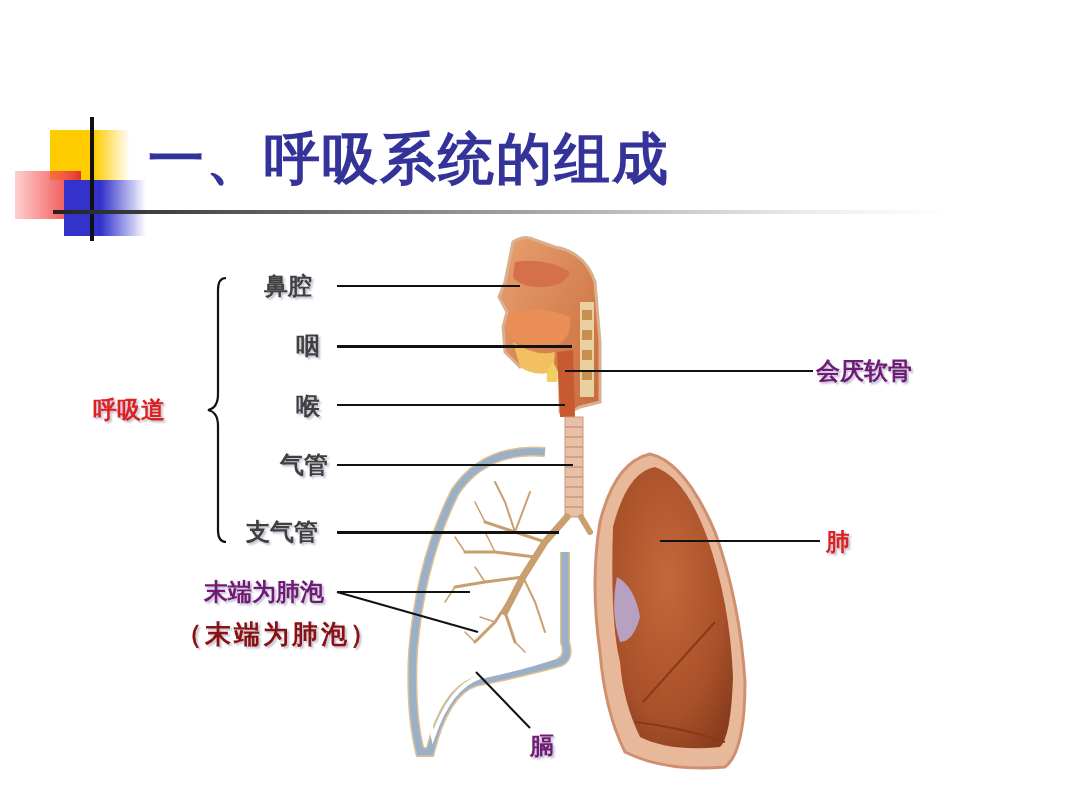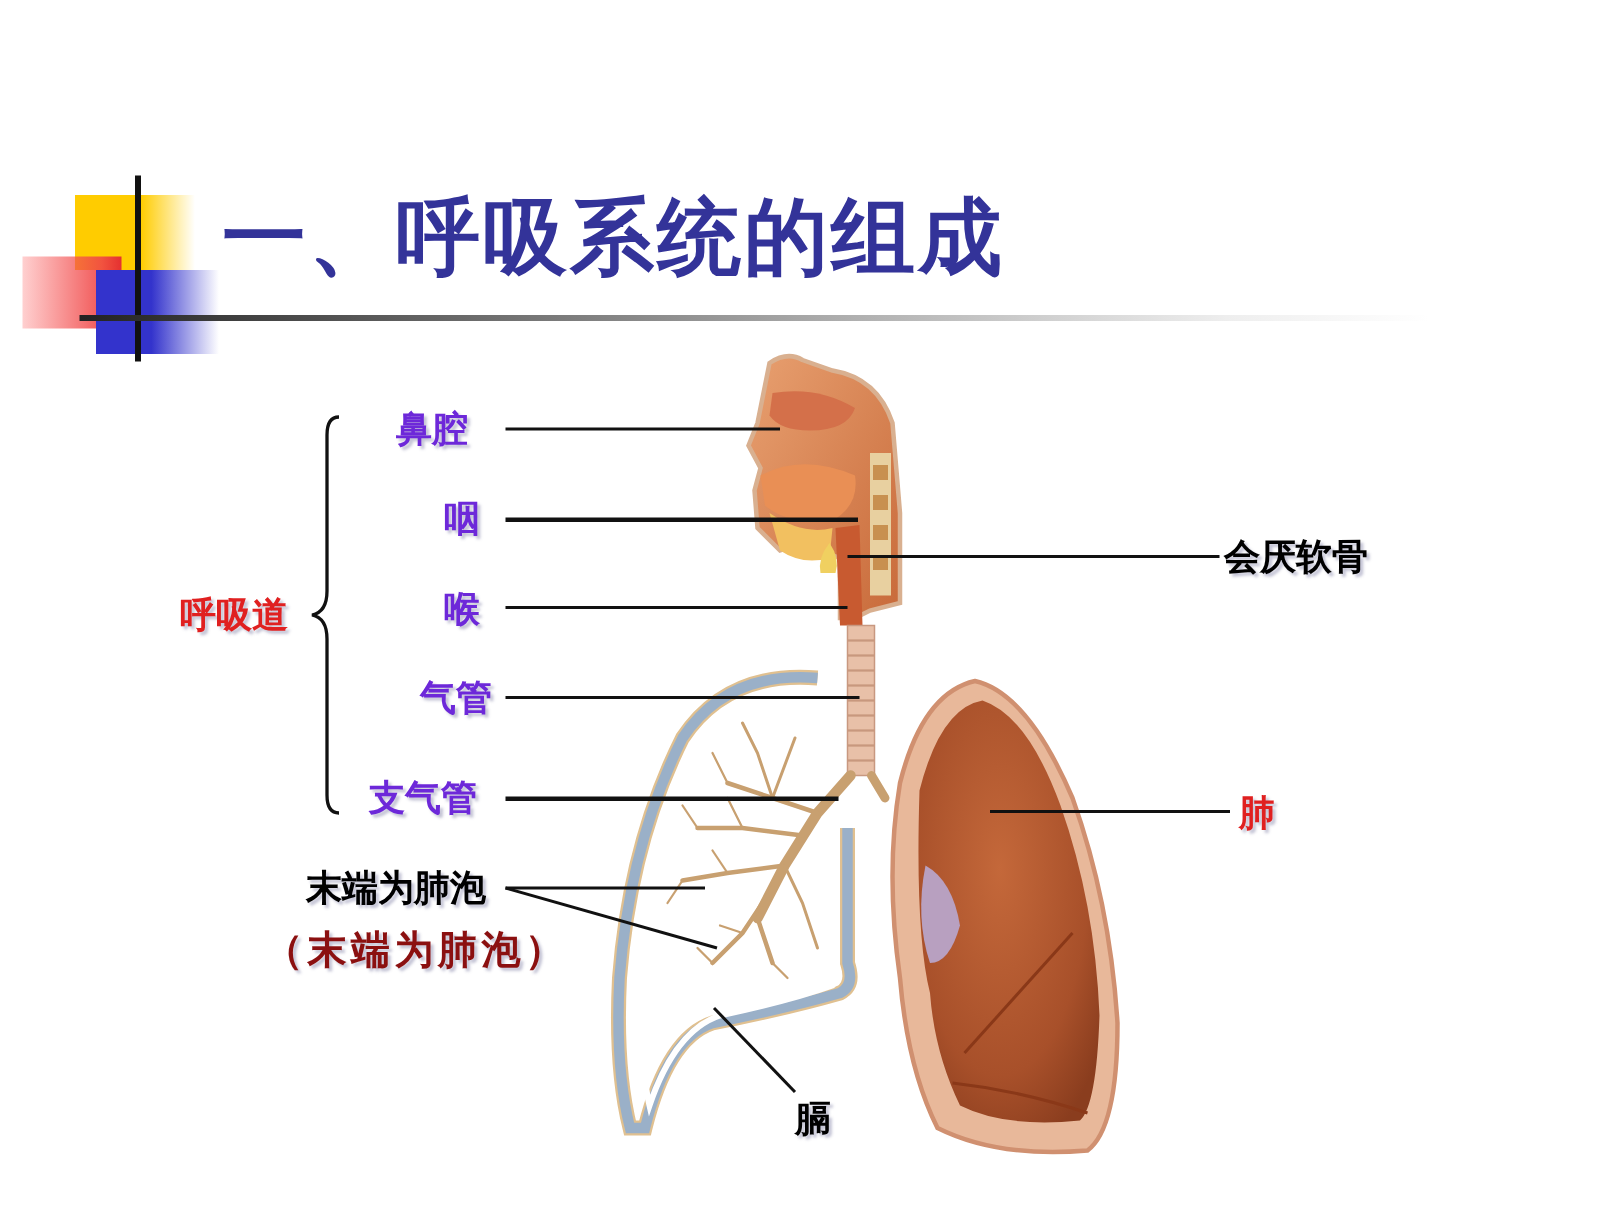--- a/index.html
+++ b/index.html
@@ -9,22 +9,22 @@
   
   .sq-yellow { left: 50px; top: 130px; width: 80px; height: 50px; background: linear-gradient(to right, #ffcc00 0%, #ffcc00 55%, rgba(255,204,0,0) 100%); }
   .sq-red { left: 15px; top: 171px; width: 66px; height: 48px; background: linear-gradient(to right, rgba(255,120,120,0.35) 0%, rgba(240,70,70,0.9) 80%, #e53030 100%); }
   .sq-blue { left: 64px; top: 180px; width: 82px; height: 56px; background: linear-gradient(to right, #3333cc 0%, #3333cc 45%, rgba(51,51,204,0) 100%); }
   .vline { left: 90px; top: 117px; width: 4px; height: 124px; background: #111; }
   .hline { left: 53px; top: 210px; width: 900px; height: 4px; background: linear-gradient(to right, #222 0%, #555 20%, #aaa 55%, #eee 85%, rgba(255,255,255,0) 100%); }
 
   .title { left: 148px; top: 120px; font-size: 56px; color: #333399; font-family: "DejaVu Serif", serif; font-weight: bold; letter-spacing: 2px; white-space: nowrap; line-height: 76px; }
 
   .lbl { font-family: "DejaVu Sans", "Liberation Sans", sans-serif; font-weight: bold; font-size: 24px; text-shadow: 2px 2px 2px rgba(120,120,160,0.45); white-space: nowrap; line-height: 28px; }
-  .blue { color: #6d28d9; }
-  .navy { color: #000000; }
+  .blue { color: #404040; }
+  .navy { color: #701a75; }
   .red { color: #e02020; }
   .darkred { color: #8b1010; font-size: 26px; letter-spacing: 3px; }
 
   .ln { background: #111; height: 2px; }
 
   
   .anatomy { left: 395px; top: 232px; width: 385px; height: 545px; }
 </style>
 </head>
 <body>
@@ -114,21 +114,21 @@
     <path d="M222 345 Q240 355 245 385 Q238 410 225 410 Q215 380 222 345 Z" fill="#b8a0c0"></path>
     <path d="M248 470 L320 390" stroke="#8a3818" stroke-width="2"></path>
     <path d="M240 490 Q285 495 330 510" stroke="#8a3818" stroke-width="2" fill="none"></path>
   </g>
 </svg>
 
 <svg class="abs" style="left:200px; top:276px; width:30px; height:268px;" viewBox="0 0 30 268">
   <path d="M26 2 Q18 2 18 14 L18 118 Q18 132 8 134 Q18 136 18 150 L18 254 Q18 266 26 266" fill="none" stroke="#111" stroke-width="2.2"></path>
 </svg>
 
-<div class="abs lbl red" style="left:120px; top:396px;">呼吸道</div>
+<div class="abs lbl red" style="left:93px; top:396px;">呼吸道</div>
 
 <div class="abs lbl blue" style="left:264px; top:272px;">鼻腔</div>
 <div class="abs lbl blue" style="left:296px; top:332px;">咽</div>
 <div class="abs lbl blue" style="left:296px; top:392px;">喉</div>
 <div class="abs lbl blue" style="left:264px; top:451px;margin-left:16px;">气管</div>
 <div class="abs lbl blue" style="left:246px; top:518px;">支气管</div>
 
 <div class="abs lbl navy" style="left:204px; top:578px;">末端为肺泡</div>
 <div class="abs lbl darkred" style="left:176px; top:620px;">（末端为肺泡）</div>
 

